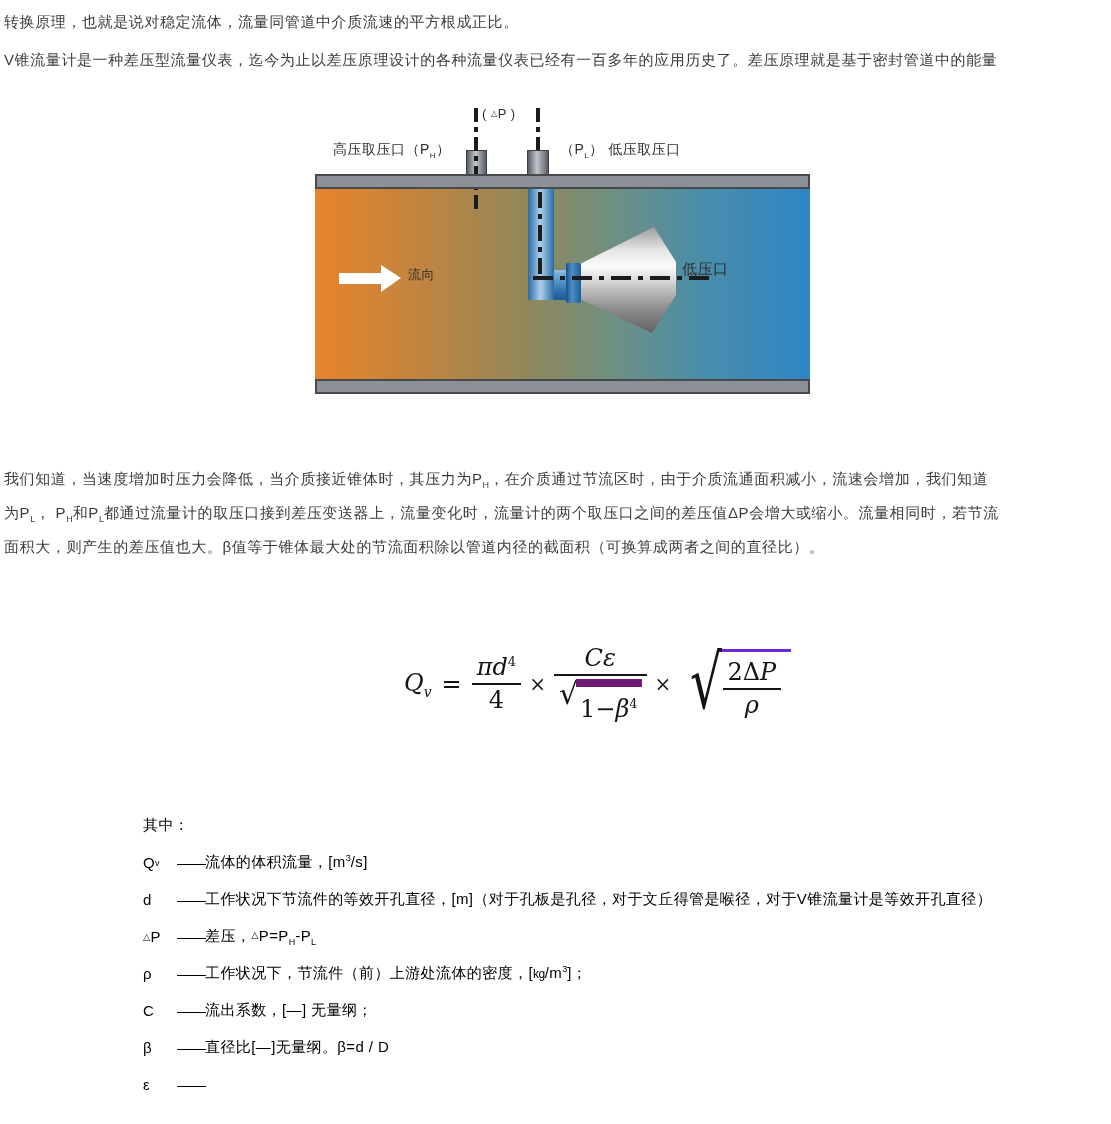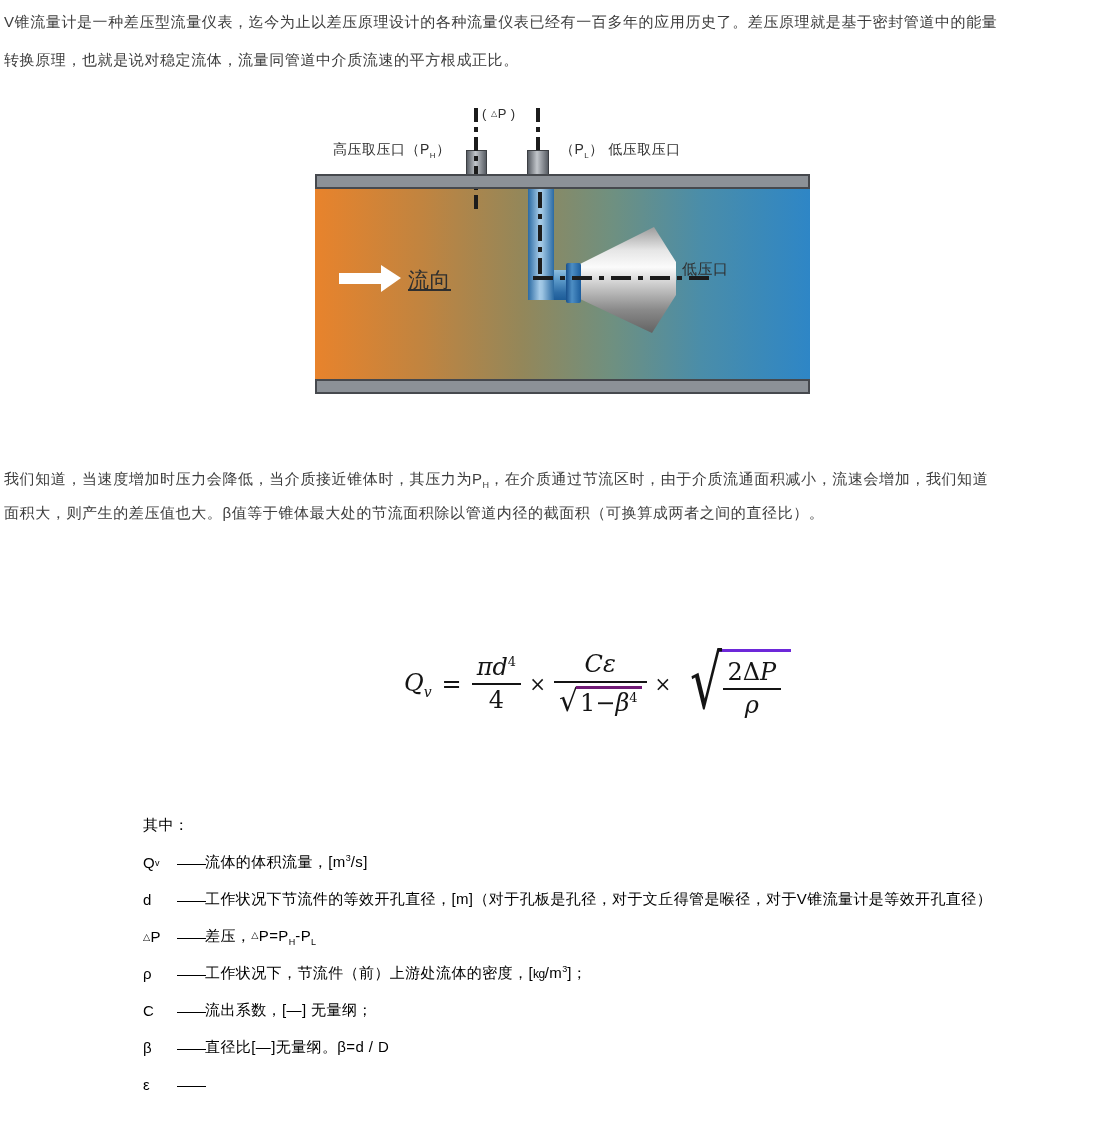--- a/index.html
+++ b/index.html
@@ -84,21 +84,21 @@
     left:538px; top:192px; width:4px; height:86px;
     background:repeating-linear-gradient(180deg,
       var(--line,#1c1c1c) 0 16px, transparent 16px 22px,
       var(--line,#1c1c1c) 22px 27px, transparent 27px 33px);
   }
   .dlabel { font-size:14px; color:#2f2f2f; white-space:nowrap; letter-spacing:0.5px; }
   .dlabel sub { font-size:8px; }
   .lbl-dp   { left:482px; top:106px; font-size:13px; }
   .lbl-high { left:333px; top:141px; }
   .lbl-low  { left:560px; top:141px; }
-  .lbl-flow { left:408px; top:266px; font-size:21px;text-decoration:underline; }
+  .lbl-flow { left:408px; top:266px; font-size:13px; }
   .lbl-port { left:682px; top:260px; font-size:15px; }
   .arrow-body { left:339px; top:273px; width:42px; height:11px; background:var(--arrow,#fff); }
   .arrow-head {
     left:381px; top:265px; width:0; height:0;
     border-left:20px solid var(--arrow,#fff);
     border-top:13px solid transparent;
     border-bottom:14px solid transparent;
   }
   
   .formula {
@@ -110,33 +110,33 @@
   .it { font-style:italic; }
   .f-q sub { font-size:14px; font-style:italic; }
   .f-eq { margin:0 10px; }
   .f-times { margin:0 8px; font-size:20px; }
   .frac { display:inline-flex; flex-direction:column; align-items:center; }
   .frac .bar { align-self:stretch; height:2px; background:#141414; margin:3px 0; }
   .frac .num, .frac .den { padding:0 5px; line-height:1.05; text-align:center; }
   .formula sup { font-size:13px; }
   .sqrt-inline { display:inline-flex; align-items:flex-start; }
   .rad-sm { font-size:30px; line-height:1; margin-right:-2px; }
-  .under { border-top:3px solid #701a75; padding:2px 4px 0; }
+  .under { border-top:8px solid #701a75; padding:10px 4px 0; }
   .bigsqrt { display:inline-flex; align-items:flex-start; margin-left:2px; }
   .rad-big { font-size:74px; line-height:1; transform:scaleX(0.68); transform-origin:60% 0%; margin-right:-12px; margin-top:-4px; }
   .under-big { border-top:3px solid #6d28d9; padding:6px 10px 0 6px; }
 </style>
 </head>
 <body>
 
 <div class="page">
 
   <div class="para para1">
+    <div class="pline">转换原理，也就是说对稳定流体，流量同管道中介质流速的平方根成正比。</div>
     <div class="pline">V锥流量计是一种差压型流量仪表，迄今为止以差压原理设计的各种流量仪表已经有一百多年的应用历史了。差压原理就是基于密封管道中的能量</div>
-    <div class="pline">转换原理，也就是说对稳定流体，流量同管道中介质流速的平方根成正比。</div>
   </div>
 
   <div class="diagram">
     <div class="pipe-interior"></div>
     <div class="tap tap-high"></div>
     <div class="tap tap-low"></div>
     <div class="dashline-v dash-left"></div>
     <div class="dashline-v dash-right"></div>
     <div class="wall wall-top"></div>
     <div class="wall wall-bottom"></div>
@@ -150,20 +150,21 @@
     <div class="arrow-head"></div>
     <span class="dlabel lbl-dp"><span>( </span><span class="sm">△</span><span>P )</span></span>
     <span class="dlabel lbl-high"><span>高压取压口（P</span><sub>H</sub><span>）</span></span>
     <span class="dlabel lbl-low"><span>（P</span><sub>L</sub><span>）  低压取压口</span></span>
     <span class="dlabel lbl-flow">流向</span>
     <span class="dlabel lbl-port">低压口</span>
   </div>
 
   <div class="para para2">
     <div class="pline"><span>我们知道，当速度增加时压力会降低，当介质接近锥体时，其压力为P</span><sub>H</sub><span>，在介质通过节流区时，由于介质流通面积减小，流速会增加，我们知道</span></div>
+    <div class="pline"><span>为P</span><sub>L</sub><span>， P</span><sub>H</sub><span>和P</span><sub>L</sub><span>都通过流量计的取压口接到差压变送器上，流量变化时，流量计的两个取压口之间的差压值ΔP会增大或缩小。流量相同时，若节流</span></div>
     <div class="pline"><span>面积大，则产生的差压值也大。β值等于锥体最大处的节流面积除以管道内径的截面积（可换算成两者之间的直径比）。</span></div>
   </div>
 
   <div class="formula">
     <span class="f-q"><span class="it">Q</span><sub>v</sub></span>
     <span class="f-eq">=</span>
     <span class="frac">
       <span class="num"><span class="it">πd</span><sup>4</sup></span>
       <span class="bar"></span>
       <span class="den">4</span>

